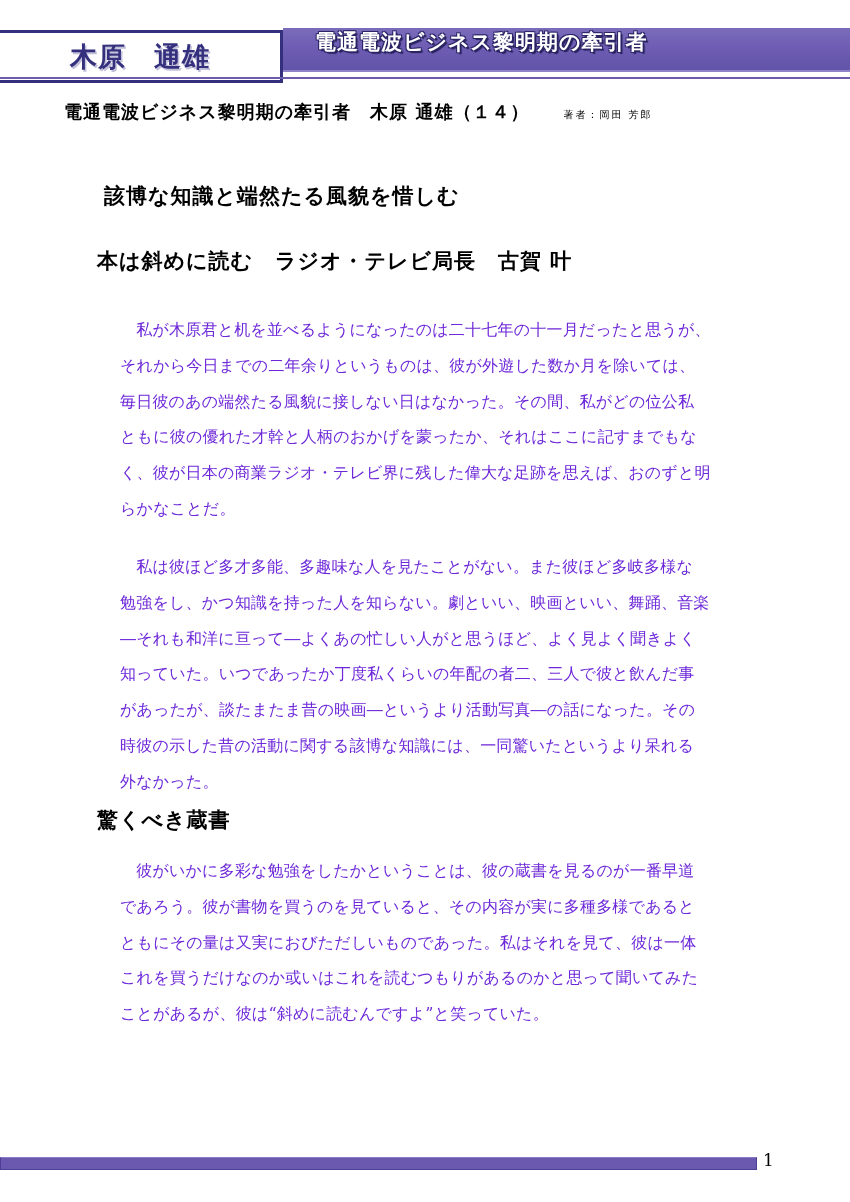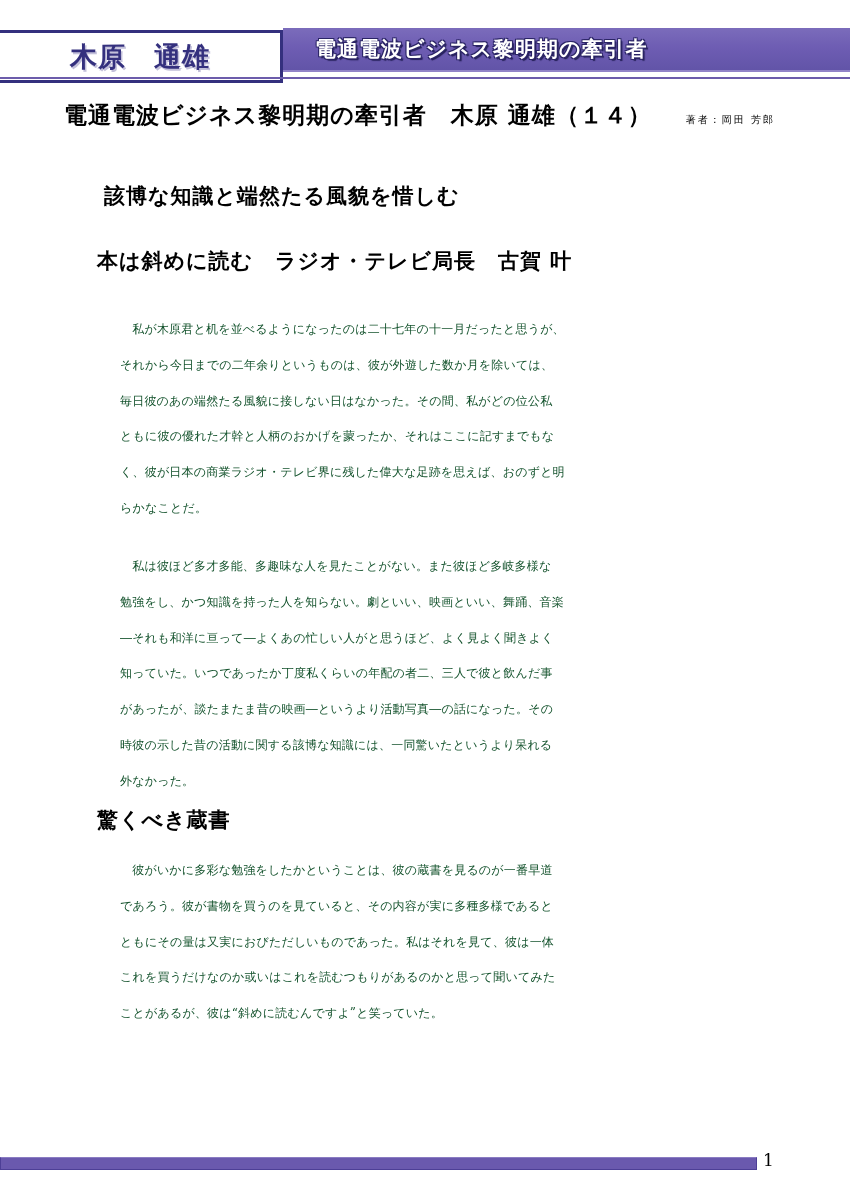--- a/index.html
+++ b/index.html
@@ -7,21 +7,21 @@
     position:relative; width:850px; height:1202px; margin:0 auto;
     background:#ffffff; overflow:hidden;
     font-family:"DejaVu Serif","Liberation Serif",serif; color:#111;
   }
 
   
   .band-purple {
     position:absolute; top:28px; left:283px; right:0; height:44px;
     background:linear-gradient(180deg,#7b6cbb 0%, #6e5db3 45%, #6254a8 100%);
     border-bottom:2px solid #9183c8;
-    display:flex; align-items:center; box-sizing:border-box; padding-left:32px;
+    display:flex; align-items:flex-start; box-sizing:border-box; padding-left:32px;
   }
   .band-purple .series {
     font-family:"Liberation Sans","DejaVu Sans",sans-serif;
     font-weight:bold; font-size:21px; color:#ffffff; letter-spacing:1px;
     text-shadow:
       -1px -1px 0 #2b2566, 1px -1px 0 #2b2566,
       -1px 1px 0 #2b2566, 1px 1px 0 #2b2566,
       2px 2px 1px #241f58;
   }
   .band-white {
@@ -36,36 +36,36 @@
   }
   .header-rule {
     position:absolute; top:77px; left:0; width:850px; height:2px; background:#6c5cab;
   }
 
   
   .title-row {
     position:absolute; top:100px; left:64px; right:40px;
     display:flex; align-items:baseline; white-space:nowrap;
   }
-  .title-main { font-weight:bold; font-size:23px; letter-spacing:1px; color:#000; }
+  .title-main { font-weight:bold; font-size:18px; letter-spacing:1px; color:#000; }
   .title-author { font-size:10px; margin-left:34px; letter-spacing:2px; color:#000; }
 
   
   .h-section {
     position:absolute; left:97px;
     font-weight:bold; font-size:21px; letter-spacing:1px; color:#000; white-space:nowrap;
   }
   .h1 { top:182px;padding-left:7px; }
   .h2 { top:247px; }
   .h3 { top:806px; }
 
   .para {
     position:absolute; left:120px; width:642px;
-    font-size:12px; line-height:35.8px; letter-spacing:0.2px;
-    white-space:pre-line; color:#14532d;
+    font-size:16px; line-height:35.8px; letter-spacing:0.2px;
+    white-space:pre-line; color:#6d28d9;
   }
   .p1 { top:312px; }
   .p2 { top:549px; }
   .p3 { top:853px; }
   .p4 { top:1029px; }
 
   
   .footer-bar {
     position:absolute; top:1157px; left:0; width:757px; height:13px;
     background:#6a59ae; border:1px solid #4d3f96; box-sizing:border-box;

